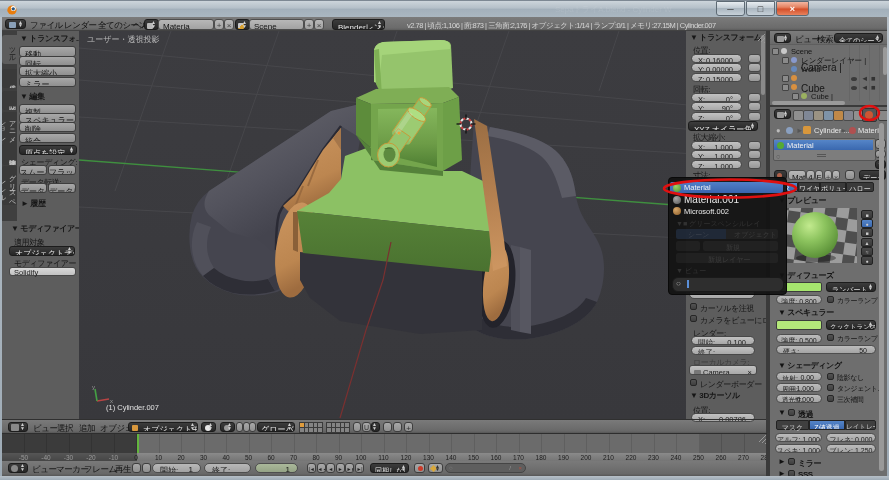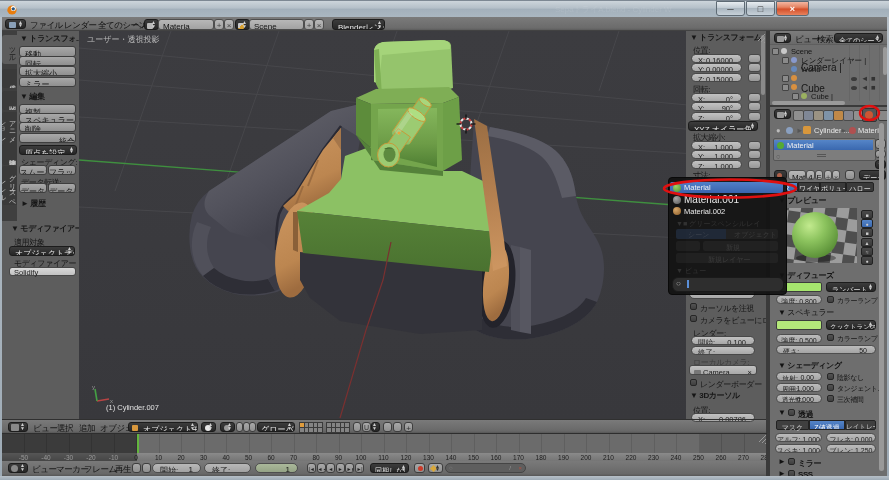--- a/index.html
+++ b/index.html
@@ -103,20 +103,21 @@
   <div class="darkbtn" style="left:332px;top:2px;width:53px;height:11px;padding:1.5px 0 0 5px">Blenderレンダー<span class="updn">
           <span>▲</span>
           <span>▼</span>
         </span></div>
   <svg class="abs" style="left:392px;top:19px" width="10" height="10" viewBox="0 0 12 12">
         <circle cx="6" cy="6" r="4.6" fill="#e87d0d"></circle>
         <circle cx="7.3" cy="4.6" r="2.5" fill="#fff"></circle>
         <circle cx="7.3" cy="4.8" r="1.6" fill="#265787"></circle>
         <path d="M1 7 L6 4 L4 8 Z" fill="#e87d0d"></path>
       </svg>
+  <div class="menu" style="left:407px;top:4px;color:#d5d5d5;font-size:7.5px">v2.78 | 頃点:1,106 | 面:873 | 三角面:2,176 | オブジェクト:1/14 | ランプ:0/1 | メモリ:27.15M | Cylinder.007</div>
 </div>
 
 <div id="shelf" class="abs"></div>
 <div id="shelf2" class="abs"></div>
 <div id="tabcol" class="abs">
   <div class="vtab" style="top:4px;height:29px;background:#5d5d5d;color:#1a1a1a">ツール</div>
   <div class="vtab" style="top:38px;height:19px">作成</div>
   <div class="vtab" style="top:60px;height:19px">関係</div>
   <div class="vtab" style="top:81px;height:31px">アニメーション</div>
   <div class="vtab" style="top:112px;height:22px">物理演算</div>
@@ -125,21 +126,21 @@
 <div id="shelfui" class="abs" style="left:0;top:0;width:80px;height:418px">
   <div class="lab" style="left:20px;top:33px;font-weight:bold">▼ トランスフォ...</div>
   <div class="toolbtn" style="left:19px;top:46px;width:57px;height:10.5px;padding-top:1.5px;text-align:left"><span style="margin-left:5px">移動</span></div>
   <div class="toolbtn" style="left:19px;top:56px;width:57px;height:10px;padding-top:1.5px;text-align:left"><span style="margin-left:5px">回転</span></div>
   <div class="toolbtn" style="left:19px;top:65.5px;width:57px;height:10px;padding-top:1.5px;text-align:left"><span style="margin-left:5px">拡大縮小</span></div>
   <div class="toolbtn" style="left:19px;top:76.5px;width:57px;height:10px;padding-top:1.5px;text-align:left"><span style="margin-left:5px">ミラー</span></div>
   <div class="lab" style="left:20px;top:90.5px;font-weight:bold">▼ 編集</div>
   <div class="toolbtn" style="left:19px;top:104px;width:57px;height:10px;padding-top:1.5px;text-align:left"><span style="margin-left:5px">複製</span></div>
   <div class="toolbtn" style="left:19px;top:112.7px;width:57px;height:10px;padding-top:1.5px;text-align:left"><span style="margin-left:5px">スペキュラー</span></div>
   <div class="toolbtn" style="left:19px;top:121.6px;width:57px;height:10px;padding-top:1.5px;text-align:left"><span style="margin-left:5px">削除</span></div>
-  <div class="toolbtn" style="left:19px;top:133px;width:57px;height:10px;padding-top:1.5px;text-align:right"><span style="margin-left:5px">統合</span></div>
+  <div class="toolbtn" style="left:19px;top:133px;width:57px;height:10px;padding-top:1.5px;text-align:left"><span style="margin-left:5px">統合</span></div>
   <div class="darkbtn" style="left:19px;top:145px;width:58px;height:10px;padding:1.5px 0 0 5px">原点を設定<span class="updn">
           <span>▲</span>
           <span>▼</span>
         </span></div>
   <div class="lab" style="left:21px;top:156.5px">シェーディング:</div>
   <div class="toolbtn" style="left:19px;top:164.5px;width:28px;height:10px;padding-top:1.5px">スムーズ</div>
   <div class="toolbtn" style="left:48px;top:164.5px;width:28px;height:10px;padding-top:1.5px">フラット</div>
   <div class="lab" style="left:21px;top:176.5px">データ転送:</div>
   <div class="toolbtn" style="left:19px;top:183px;width:28px;height:10px;padding-top:1.5px">データ</div>
   <div class="toolbtn" style="left:48px;top:183px;width:28px;height:10px;padding-top:1.5px">データレ</div>
@@ -693,21 +694,21 @@
       <div class="abs" style="left:91px;top:225.0px;width:12px;height:9px;background:linear-gradient(#4a4a4a,#383838);border:1px solid #222;border-radius:2px;box-sizing:border-box;color:#ccc;font-size:5px;text-align:center;line-height:8px">●</div>
       <div class="phdr" style="left:8px;top:239px;font-weight:bold">▼ ディフューズ</div>
       <div class="abs" style="left:6px;top:251px;width:46px;height:9.5px;background:#a6e66e;border:1px solid #3c3c3c;border-radius:2px;box-sizing:border-box"></div>
       <div class="darkbtn" style="left:56px;top:251px;width:50px;height:9.5px;padding:1.5px 0 0 5px;font-size:7px">ランバート<span class="updn">
           <span>▲</span>
           <span>▼</span>
         </span></div>
       <div class="propnum" style="left:6px;top:264px;width:46px;height:9px;padding-top:1px">強度: 0.800</div>
       <div class="chk" style="left:57px;top:265px"></div>
       <div class="phdr" style="left:67px;top:265px;font-size:7px">カラーランプ</div>
-      <div class="phdr" style="left:8px;top:276px;font-weight:normal">▼ スペキュラー</div>
+      <div class="phdr" style="left:8px;top:276px;font-weight:bold">▼ スペキュラー</div>
       <div class="abs" style="left:6px;top:289px;width:46px;height:9.5px;background:#b4e87a;border:1px solid #3c3c3c;border-radius:2px;box-sizing:border-box"></div>
       <div class="darkbtn" style="left:56px;top:289px;width:50px;height:9.5px;padding:1.5px 0 0 3px;font-size:6.5px">クックトランス<span class="updn">
           <span>▲</span>
           <span>▼</span>
         </span></div>
       <div class="propnum" style="left:6px;top:302.5px;width:46px;height:9px;padding-top:1px">強度: 0.500</div>
       <div class="chk" style="left:57px;top:303px"></div>
       <div class="phdr" style="left:67px;top:303px;font-size:7px">カラーランプ</div>
       <div class="propnum" style="left:6px;top:314px;width:100px;height:9px;padding-top:1px;text-align:left"><span style="margin-left:6px">硬さ:</span><span style="position:absolute;right:8px;top:1px">50</span></div>
       <div class="phdr" style="left:8px;top:329px;font-weight:bold">▼ シェーディング</div>
@@ -747,21 +748,21 @@
 <div class="abs wborder" style="left:887px;top:17px;width:2px;height:459px"></div>
 <div class="abs wborder" style="left:0;top:476px;width:889px;height:4px"></div>
 
 <div class="abs" style="left:668px;top:177px;width:117px;height:116px;background:rgba(18,18,18,0.93);border:1px solid #0a0a0a;border-radius:4px"></div>
     <div class="abs" style="left:670px;top:181.5px;width:113px;height:11px;background:linear-gradient(#5080c8,#3a64ae);border-radius:2px"></div>
     <span class="abs" style="left:672.5px;top:183.5px;width:8px;height:8px;background:radial-gradient(circle at 35% 30%,#9cd46a,#4e8f2a);border-radius:50%"></span>
     <div class="abs" style="left:684px;top:183px;font-size:7.5px;color:#f2f2f2">Material</div>
     <span class="abs" style="left:673px;top:195.5px;width:8px;height:8px;background:radial-gradient(circle at 35% 30%,#a8a8a8,#555);border-radius:50%"></span>
     <div class="abs" style="left:684px;top:194px;font-size:10px;color:#e8e8e8">Material.001</div>
     <span class="abs" style="left:673px;top:206.5px;width:8px;height:8px;background:radial-gradient(circle at 35% 30%,#d8a86a,#8a5c28);border-radius:50%"></span>
-    <div class="abs" style="left:684px;top:206.5px;font-size:7.5px;color:#e8e8e8">Material.002</div>
+    <div class="abs" style="left:684px;top:206.5px;font-size:7.5px;color:#e8e8e8">Microsoft.002</div>
     <div class="abs" style="left:676px;top:219px;color:rgba(150,150,150,0.22);font-size:7px">▼■ グリースペンシルレイ</div>
     <div class="abs" style="left:676px;top:229px;width:50px;height:10px;background:rgba(58,90,140,0.28);border-radius:2px 0 0 2px"></div>
     <div class="abs" style="left:726px;top:229px;width:52px;height:10px;background:rgba(90,90,90,0.16);border-radius:0 2px 2px 0"></div>
     <div class="abs" style="left:688px;top:230px;color:rgba(150,150,150,0.22);font-size:7px">シーン</div>
     <div class="abs" style="left:734px;top:230px;color:rgba(150,150,150,0.22);font-size:7px">オブジェクト</div>
     <div class="abs" style="left:676px;top:241px;width:24px;height:10px;background:rgba(90,90,90,0.16);border-radius:2px"></div>
     <div class="abs" style="left:703px;top:241px;width:75px;height:10px;background:rgba(90,90,90,0.16);border-radius:2px"></div>
     <div class="abs" style="left:726px;top:242.5px;color:rgba(150,150,150,0.22);font-size:7px">新規</div>
     <div class="abs" style="left:676px;top:253px;width:102px;height:10px;background:rgba(90,90,90,0.16);border-radius:2px"></div>
     <div class="abs" style="left:708px;top:254.5px;color:rgba(150,150,150,0.22);font-size:7px">新規レイヤー</div>

